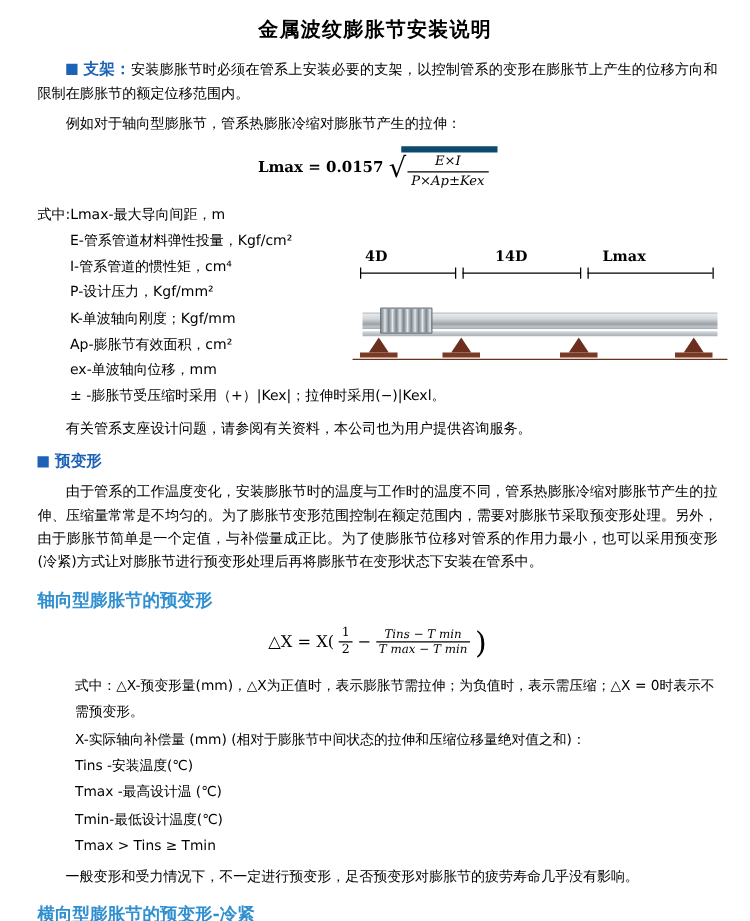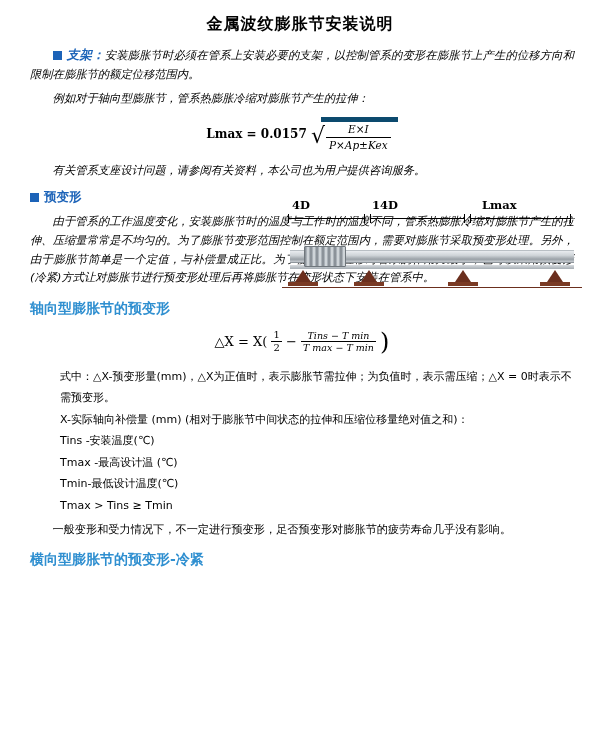--- a/index.html
+++ b/index.html
@@ -34,21 +34,20 @@
     padding: 0 26px 0 30px;
   }
   p.para {
     margin: 0 0 6px 0;
     line-height: 1.65;
     text-align: justify;
     font-size: 11.3px;
   }
   .indent {
     text-indent: 2em;
-    font-style: italic;
   }
   .heading-blue {
     color: #1c63b8;
     font-weight: bold;
     font-size: 12.5px;
   }
   .sq {
     display: inline-block;
     width: 9px;
     height: 9px;
@@ -131,21 +130,21 @@
   }
   .fig-labels {
     position: relative;
     height: 16px;
     font-family: "DejaVu Serif", "Liberation Serif", serif;
     font-weight: bold;
     font-size: 11.5px;
   }
   .fig-labels span { position: absolute; top: 0; }
   .lbl-4d { left: 10px; }
-  .lbl-14d { left: 90px; }
+  .lbl-14d { left: 114px; }
   .lbl-lmax { left: 200px; }
   .fig-rule {
     position: relative;
     height: 9px;
   }
   .fig-rule .seg {
     position: absolute;
     top: 4px;
     height: 1px;
     background: #000;
@@ -291,20 +290,30 @@
           <span class="sqrt-body">
             <span class="frac">
               <span class="num">E×I</span>
               <span class="den">P×Ap±Kex</span>
             </span>
           </span>
         </span>
       </span>
     </div>
 
+    <div class="defs">
+      <div class="d0">式中:Lmax-最大导向间距，m</div>
+      <div class="d1">E-管系管道材料弹性投量，Kgf/cm²</div>
+      <div class="d1">I-管系管道的惯性矩，cm⁴</div>
+      <div class="d1">P-设计压力，Kgf/mm²</div>
+      <div class="d1">K-单波轴向刚度；Kgf/mm</div>
+      <div class="d1">Ap-膨胀节有效面积，cm²</div>
+      <div class="d1">ex-单波轴向位移，mm</div>
+      <div class="d1">± -膨胀节受压缩时采用（+）|Kex|；拉伸时采用(−)|Kexl。</div>
+    </div>
 
     <p class="para indent" style="margin-top:6px">有关管系支座设计问题，请参阅有关资料，本公司也为用户提供咨询服务。</p>
 
     <p class="para sec-head">
       <span class="sq"></span><span class="heading-blue">预变形</span>
     </p>
 
     <p class="para indent">由于管系的工作温度变化，安装膨胀节时的温度与工作时的温度不同，管系热膨胀冷缩对膨胀节产生的拉伸、压缩量常常是不均匀的。为了膨胀节变形范围控制在额定范围内，需要对膨胀节采取预变形处理。另外，由于膨胀节简单是一个定值，与补偿量成正比。为了使膨胀节位移对管系的作用力最小，也可以采用预变形(冷紧)方式让对膨胀节进行预变形处理后再将膨胀节在变形状态下安装在管系中。</p>
 
     <div class="sub-head-blue">轴向型膨胀节的预变形</div>

